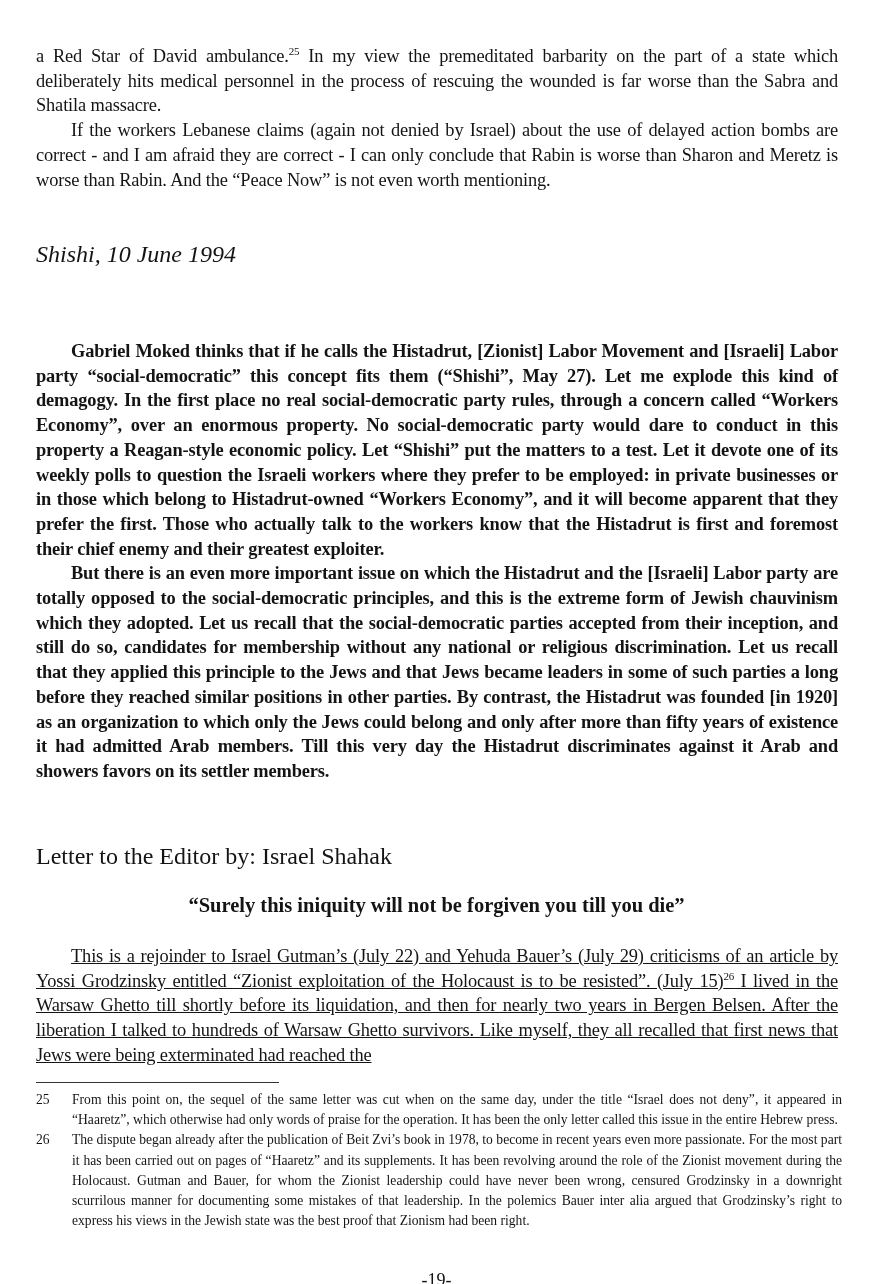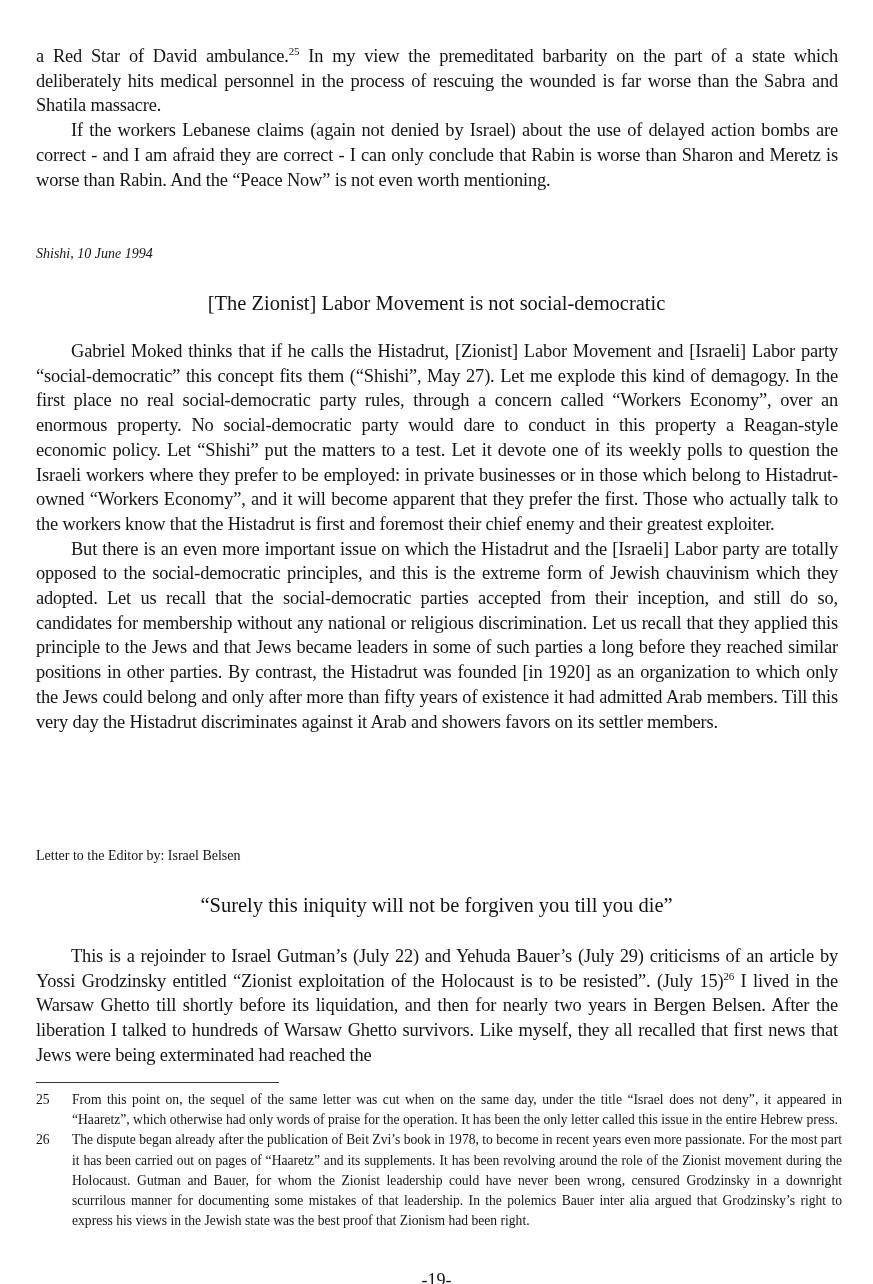--- a/index.html
+++ b/index.html
@@ -13,21 +13,21 @@
     position: absolute; left: 36px; width: 802px;
     font-size: 18.4px; line-height: 24.7px; text-align: justify;
     letter-spacing: -0.15px;
   }
   .body-text p { margin: 0; text-indent: 0; }
   .body-text p.indent { text-indent: 35px; }
   .body-text p.last { text-align-last: left; }
   sup { font-size: 11px; vertical-align: 7px; line-height: 0; }
   .source-line {
     position: absolute; left: 36px; width: 802px;
-    font-size: 14px; line-height: 24px; display: flex; justify-content: space-between;
+    font-size: 24px; line-height: 24px; display: flex; justify-content: space-between;
   }
   .source-line .src { font-style: italic; }
   .heading {
     position: absolute; left: 0; width: 873px; text-align: center;
     font-size: 20.5px; line-height: 26px;
   }
   .fn-rule {
     position: absolute; left: 36px; top: 1048px; width: 243px; height: 0;
     border-top: 1.2px solid #333;
   }
@@ -50,34 +50,33 @@
 
   <div class="body-text" style="top:10px;">
     <p class="last"><span>a Red Star of David ambulance.</span><sup>25</sup><span> In my view the premeditated barbarity on the part of a state which deliberately hits medical personnel in the process of rescuing the wounded is far worse than the Sabra and Shatila massacre.</span></p>
     <p class="indent last">If the workers Lebanese claims (again not denied by Israel) about the use of delayed action bombs are correct - and I am afraid they are correct - I can only conclude that Rabin is worse than Sharon and Meretz is worse than Rabin. And the “Peace Now” is not even worth mentioning.</p>
   </div>
 
   <div class="source-line" style="top:208px;">
     <span class="src">Shishi, 10 June 1994</span>
   </div>
 
-  <div class="heading" style="top:256px;">[The Zionist] Labor Movement is not social-democratic</div>
 
-  <div class="body-text" style="top:305px;">
+  <div class="body-text" style="top:305px;font-weight:bold;">
     <p class="indent last">Gabriel Moked thinks that if he calls the Histadrut, [Zionist] Labor Movement and [Israeli] Labor party “social-democratic” this concept fits them (“Shishi”, May 27). Let me explode this kind of demagogy. In the first place no real social-democratic party rules, through a concern called “Workers Economy”, over an enormous property. No social-democratic party would dare to conduct in this property a Reagan-style economic policy. Let “Shishi” put the matters to a test. Let it devote one of its weekly polls to question the Israeli workers where they prefer to be employed: in private businesses or in those which belong to Histadrut-owned “Workers Economy”, and it will become apparent that they prefer the first. Those who actually talk to the workers know that the Histadrut is first and foremost their chief enemy and their greatest exploiter.</p>
     <p class="indent last">But there is an even more important issue on which the Histadrut and the [Israeli] Labor party are totally opposed to the social-democratic principles, and this is the extreme form of Jewish chauvinism which they adopted. Let us recall that the social-democratic parties accepted from their inception, and still do so, candidates for membership without any national or religious discrimination. Let us recall that they applied this principle to the Jews and that Jews became leaders in some of such parties a long before they reached similar positions in other parties. By contrast, the Histadrut was founded [in 1920] as an organization to which only the Jews could belong and only after more than fifty years of existence it had admitted Arab members. Till this very day the Histadrut discriminates against it Arab and showers favors on its settler members.</p>
   </div>
 
   <div class="source-line" style="top:810px;">
-    <span>Letter to the Editor by: Israel Belsen</span>
+    <span>Letter to the Editor by: Israel Shahak</span>
   </div>
 
-  <div class="heading" style="top:858px;">“Surely this iniquity will not be forgiven you till you die”</div>
+  <div class="heading" style="top:858px;font-weight:bold;">“Surely this iniquity will not be forgiven you till you die”</div>
 
-  <div class="body-text" style="top:910px;">
+  <div class="body-text" style="top:910px;text-decoration:underline;">
     <p class="indent"><span>This is a rejoinder to Israel Gutman’s (July 22) and Yehuda Bauer’s (July 29) criticisms of an article by Yossi Grodzinsky entitled “Zionist exploitation of the Holocaust is to be resisted”. (July 15)</span><sup>26</sup><span> I lived in the Warsaw Ghetto till shortly before its liquidation, and then for nearly two years in Bergen Belsen. After the liberation I talked to hundreds of Warsaw Ghetto survivors. Like myself, they all recalled that first news that Jews were being exterminated had reached the</span></p>
   </div>
 
   <div class="fn-rule"></div>
 
   <div class="footnotes" style="top:1056px;">
     <div class="fn">
       <span class="num">25</span>
       <span class="txt">From this point on, the sequel of the same letter was cut when on the same day, under the title “Israel does not deny”, it appeared in “Haaretz”, which otherwise had only words of praise for the operation. It has been the only letter called this issue in the entire Hebrew press.</span>
     </div>

